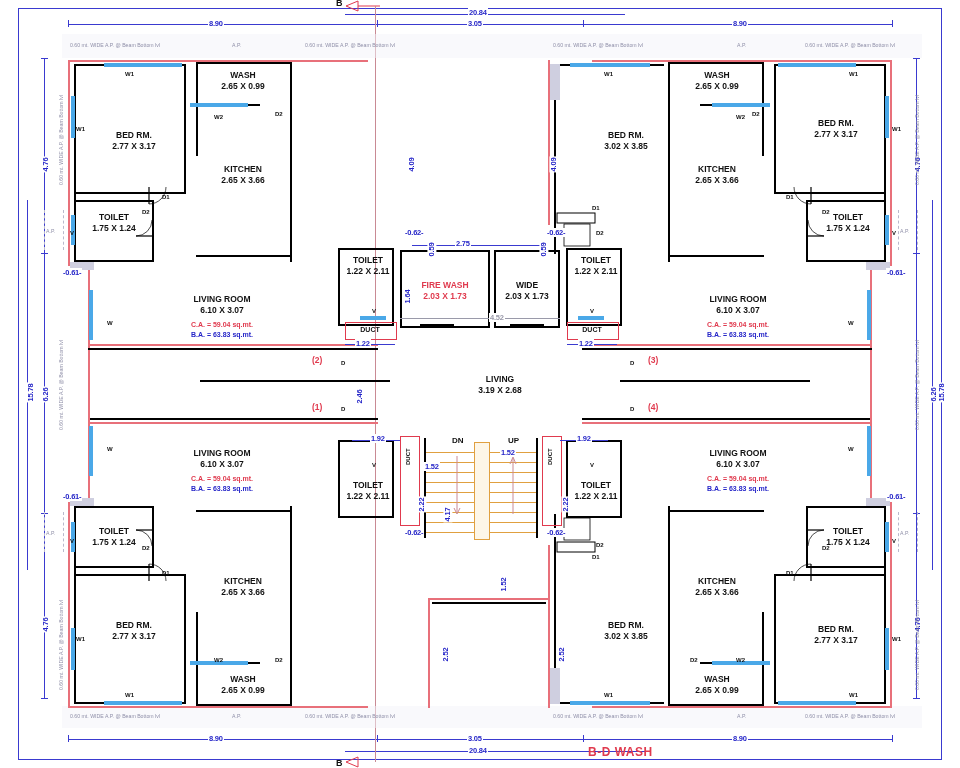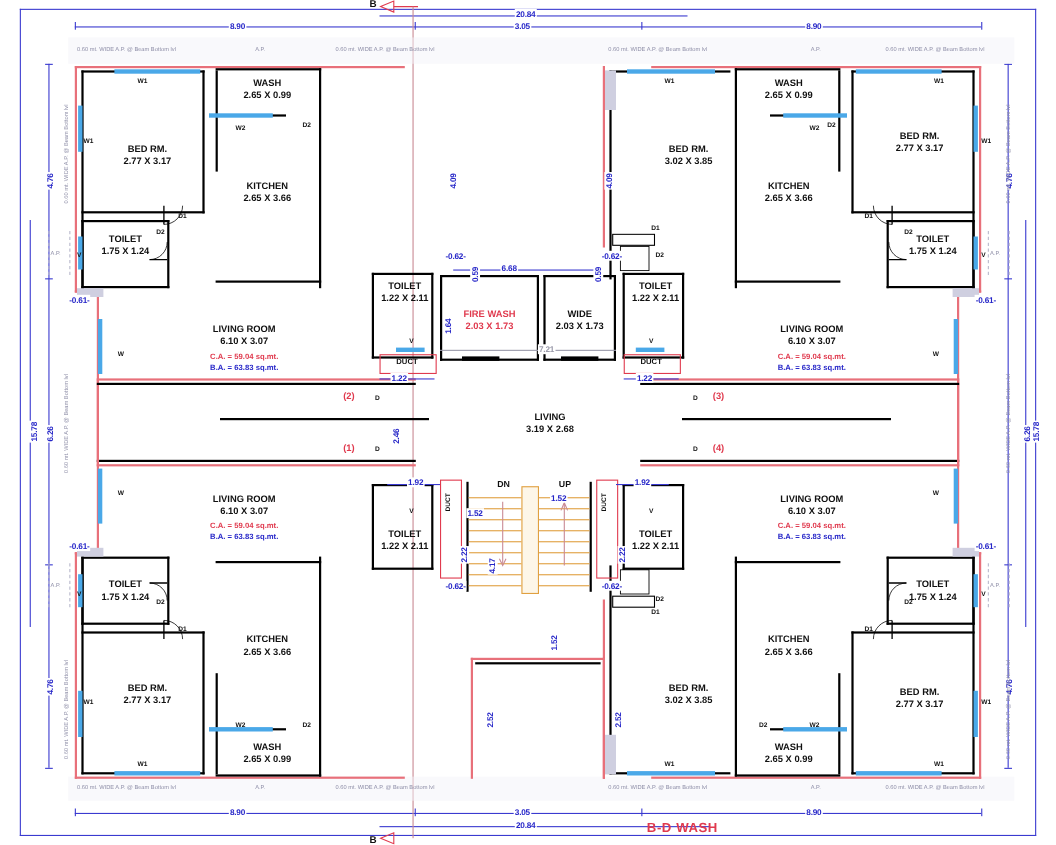--- a/index.html
+++ b/index.html
@@ -557,28 +557,28 @@
       <path d="M2,8 L5,1 L8,8" fill="none" stroke="#c98a94" stroke-width="1"></path>
     </svg>
 
     <div class="wallR" style="left:428px;top:598px;width:2px;height:110px;"></div>
     <div class="wallR" style="left:428px;top:598px;width:122px;height:2px;"></div>
     <div class="wallR" style="left:548px;top:598px;width:2px;height:110px;"></div>
     <div class="wallB" style="left:432px;top:602px;width:114px;height:2px;"></div>
   </div>
 
   <div class="dim dimh" style="left:412px;top:245px;width:136px;"></div>
-  <div class="dimtxt" style="left:455px;top:239px;">6.68</div>
+  <div class="dimtxt" style="left:455px;top:239px;">2.75</div>
   <div class="dimtxt" style="left:404px;top:228px;">-0.62-</div>
   <div class="dimtxt" style="left:546px;top:228px;">-0.62-</div>
   <div class="dimtxt" style="left:424px;top:245px;transform:rotate(-90deg);">0.59</div>
   <div class="dimtxt" style="left:536px;top:245px;transform:rotate(-90deg);">0.59</div>
   <div class="dimtxt" style="left:400px;top:292px;transform:rotate(-90deg);">1.64</div>
   <div class="greyline" style="left:400px;top:318px;width:160px;height:1px;"></div>
-  <div class="dimtxt" style="left:489px;top:313px;color:#9a9aaa;">7.21</div>
+  <div class="dimtxt" style="left:489px;top:313px;color:#9a9aaa;">4.52</div>
   <div class="dim dimh" style="left:345px;top:344px;width:50px;"></div>
   <div class="dimtxt" style="left:355px;top:339px;">1.22</div>
   <div class="dim dimh" style="left:567px;top:344px;width:50px;"></div>
   <div class="dimtxt" style="left:578px;top:339px;">1.22</div>
   <div class="dimtxt" style="left:424px;top:462px;">1.52</div>
   <div class="dimtxt" style="left:500px;top:448px;">1.52</div>
   <div class="dimtxt" style="left:440px;top:510px;transform:rotate(-90deg);">4.17</div>
   <div class="dimtxt" style="left:414px;top:500px;transform:rotate(-90deg);">2.22</div>
   <div class="dimtxt" style="left:558px;top:500px;transform:rotate(-90deg);">2.22</div>
   <div class="dimtxt" style="left:352px;top:392px;transform:rotate(-90deg);">2.46</div>

